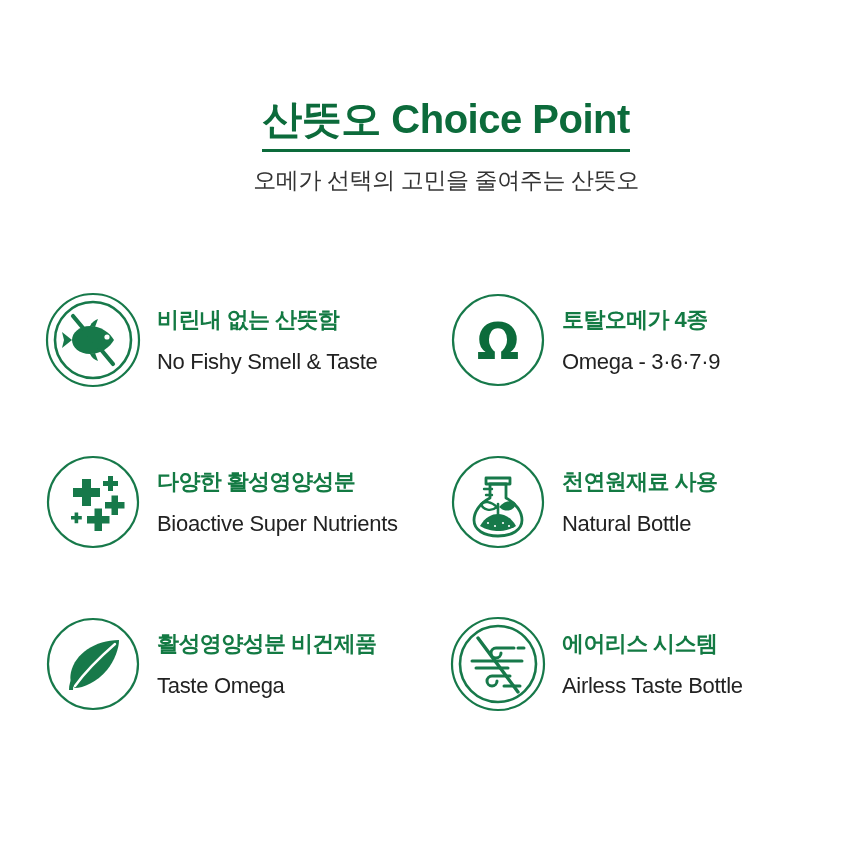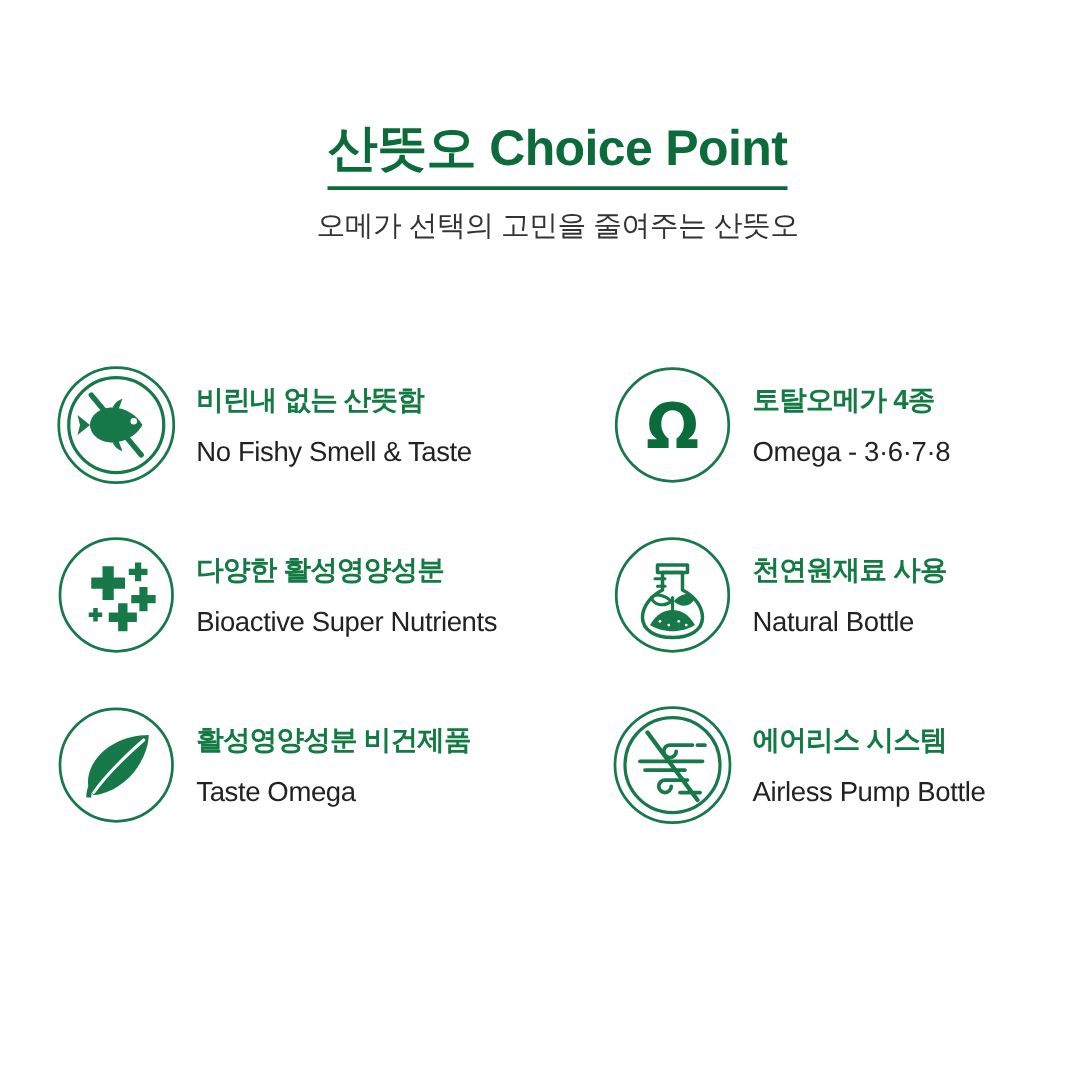--- a/index.html
+++ b/index.html
@@ -66,21 +66,20 @@
     position: absolute;
     top: 292px;
     left: 0;
     width: 860px;
     display: grid;
     grid-template-columns: 405px 405px;
     column-gap: 0px;
     row-gap: 66px;
     padding-left: 45px;
     box-sizing: border-box;
-    gap: 40px;
   }
   .feature {
     display: flex;
     align-items: center;
     gap: 16px;
   }
   .icon-badge {
     flex: 0 0 auto;
     width: 96px;
     height: 96px;
@@ -151,21 +150,21 @@
 
     <div class="feature">
       <div class="icon-badge">
         <svg viewBox="0 0 96 96" xmlns="http://www.w3.org/2000/svg">
           <circle cx="48" cy="48" r="45" fill="none" stroke="#17794a" stroke-width="2.2"></circle>
           <text x="48" y="66" text-anchor="middle" font-family="'DejaVu Sans', sans-serif" font-size="50" font-weight="700" fill="#0c6b3b">Ω</text>
         </svg>
       </div>
       <div class="feature-text">
         <div class="feature-title">토탈오메가 4종</div>
-        <div class="feature-sub">Omega - 3·6·7·8</div>
+        <div class="feature-sub">Omega - 3·6·7·9</div>
       </div>
     </div>
 
     <div class="feature">
       <div class="icon-badge">
         <svg viewBox="0 0 96 96" xmlns="http://www.w3.org/2000/svg">
           <circle cx="48" cy="48" r="45" fill="none" stroke="#17794a" stroke-width="2.2"></circle>
 
           <path d="M28 34 h9 v-9 h9 v9 h9 v9 h-9 v9 h-9 v-9 h-9 z" fill="#17794a"></path>
 
@@ -250,18 +249,18 @@
             <path d="M60 60 h-18 a5 5 0 1 0 5 5"></path>
 
             <line x1="54" y1="70" x2="70" y2="70"></line>
           </g>
 
           <line x1="28" y1="22" x2="68" y2="76" stroke="#17794a" stroke-width="3.4" stroke-linecap="round"></line>
         </svg>
       </div>
       <div class="feature-text">
         <div class="feature-title">에어리스 시스템</div>
-        <div class="feature-sub">Airless Pump Bottle</div>
+        <div class="feature-sub">Airless Taste Bottle</div>
       </div>
     </div>
 
   </div>
 </div>
 
 </body></html>

